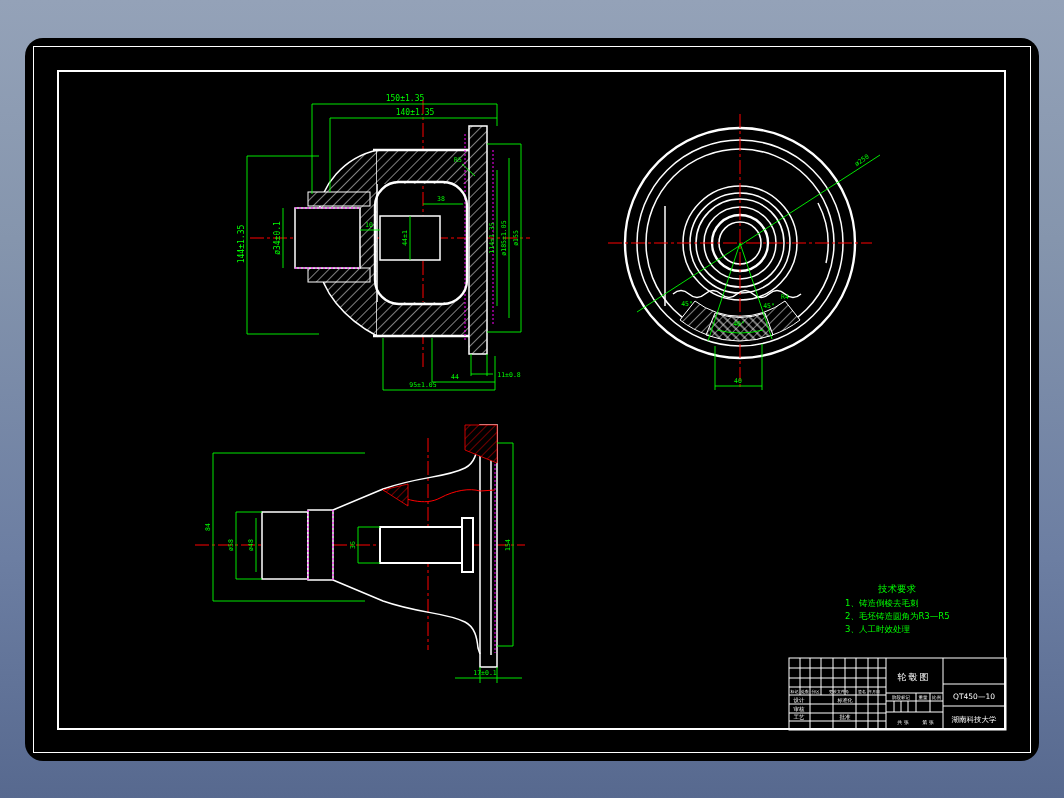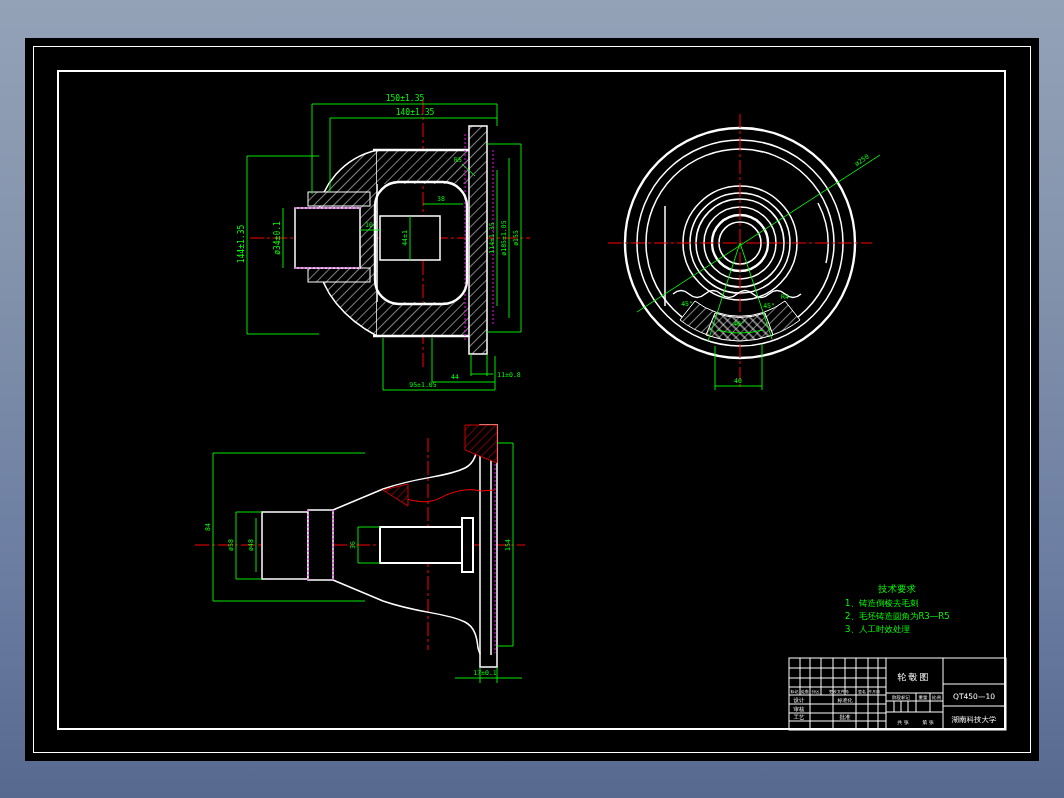--- a/index.html
+++ b/index.html
@@ -1,19 +1,19 @@
 <!DOCTYPE html>
 <html><head>
 <meta charset="utf-8">
 <style>
   html,body{margin:0;padding:0;}
   .screen{position:relative;width:1064px;height:798px;overflow:hidden;
     background:linear-gradient(180deg,#94a2b8 0%,#8595ad 30%,#6c7ea2 70%,#57698f 100%);
     font-family:"DejaVu Sans",sans-serif;}
-  .canvas{position:absolute;left:25px;top:38px;width:1014px;height:723px;background:#000;}
+  .canvas{position:absolute;left:25px;top:38px;width:1014px;height:723px;background:#000;border-radius:18px;}
   .frame-outer{position:absolute;left:8px;top:8px;right:8px;bottom:8px;border:1.5px solid #fff;}
   .frame-inner{position:absolute;left:32px;top:32px;right:33px;bottom:31px;border:2px solid #fff;}
   svg{position:absolute;left:0;top:0;}
   .geo{stroke:#fff;fill:none;stroke-width:1.5;}
   .geo2{stroke:#fff;fill:none;stroke-width:2.4;}
   .cl{stroke:#ff0000;stroke-width:1;fill:none;stroke-dasharray:14 3 3 3;}
   .rw{stroke:#ff0000;stroke-width:1;fill:none;}
   .ph{stroke:#ff00ff;stroke-width:1;fill:none;stroke-dasharray:2 2;}
   .dl{stroke:#00ff00;stroke-width:0.9;fill:none;}
   .dim{fill:#00ff00;font-family:"DejaVu Sans Mono",monospace;font-size:8px;text-anchor:middle;}

